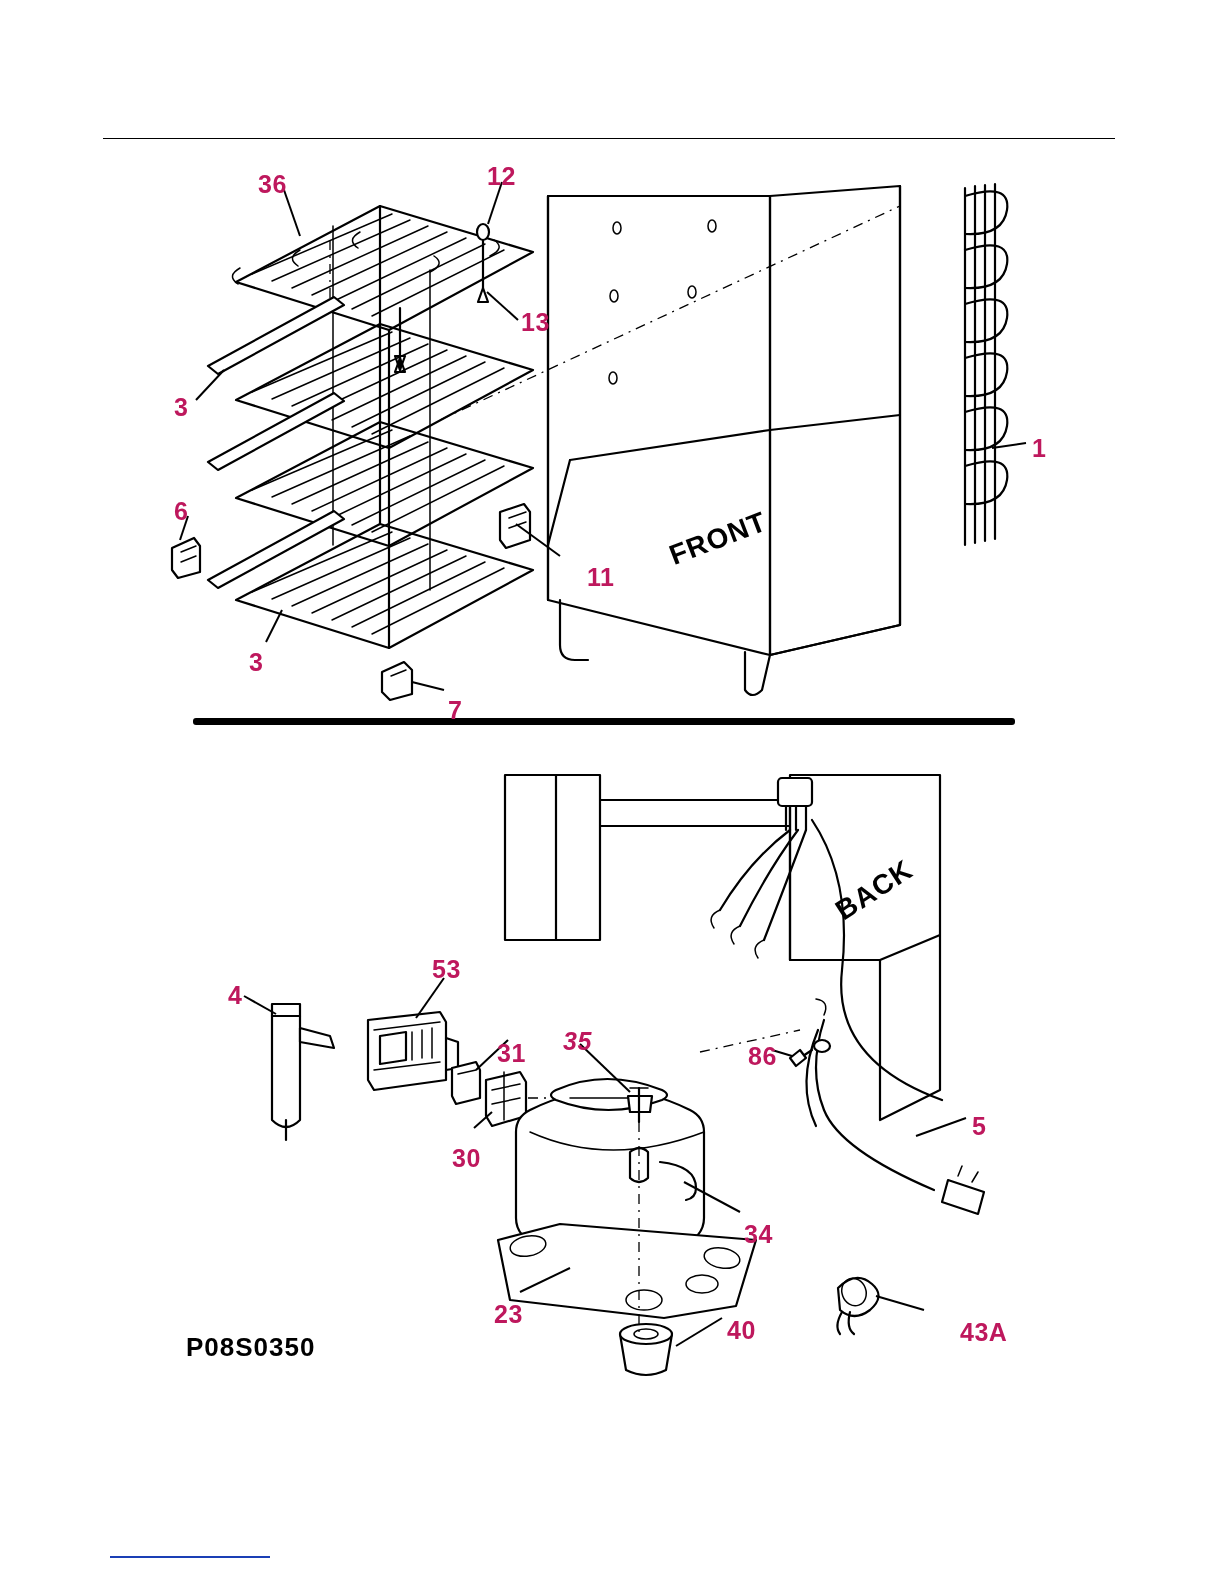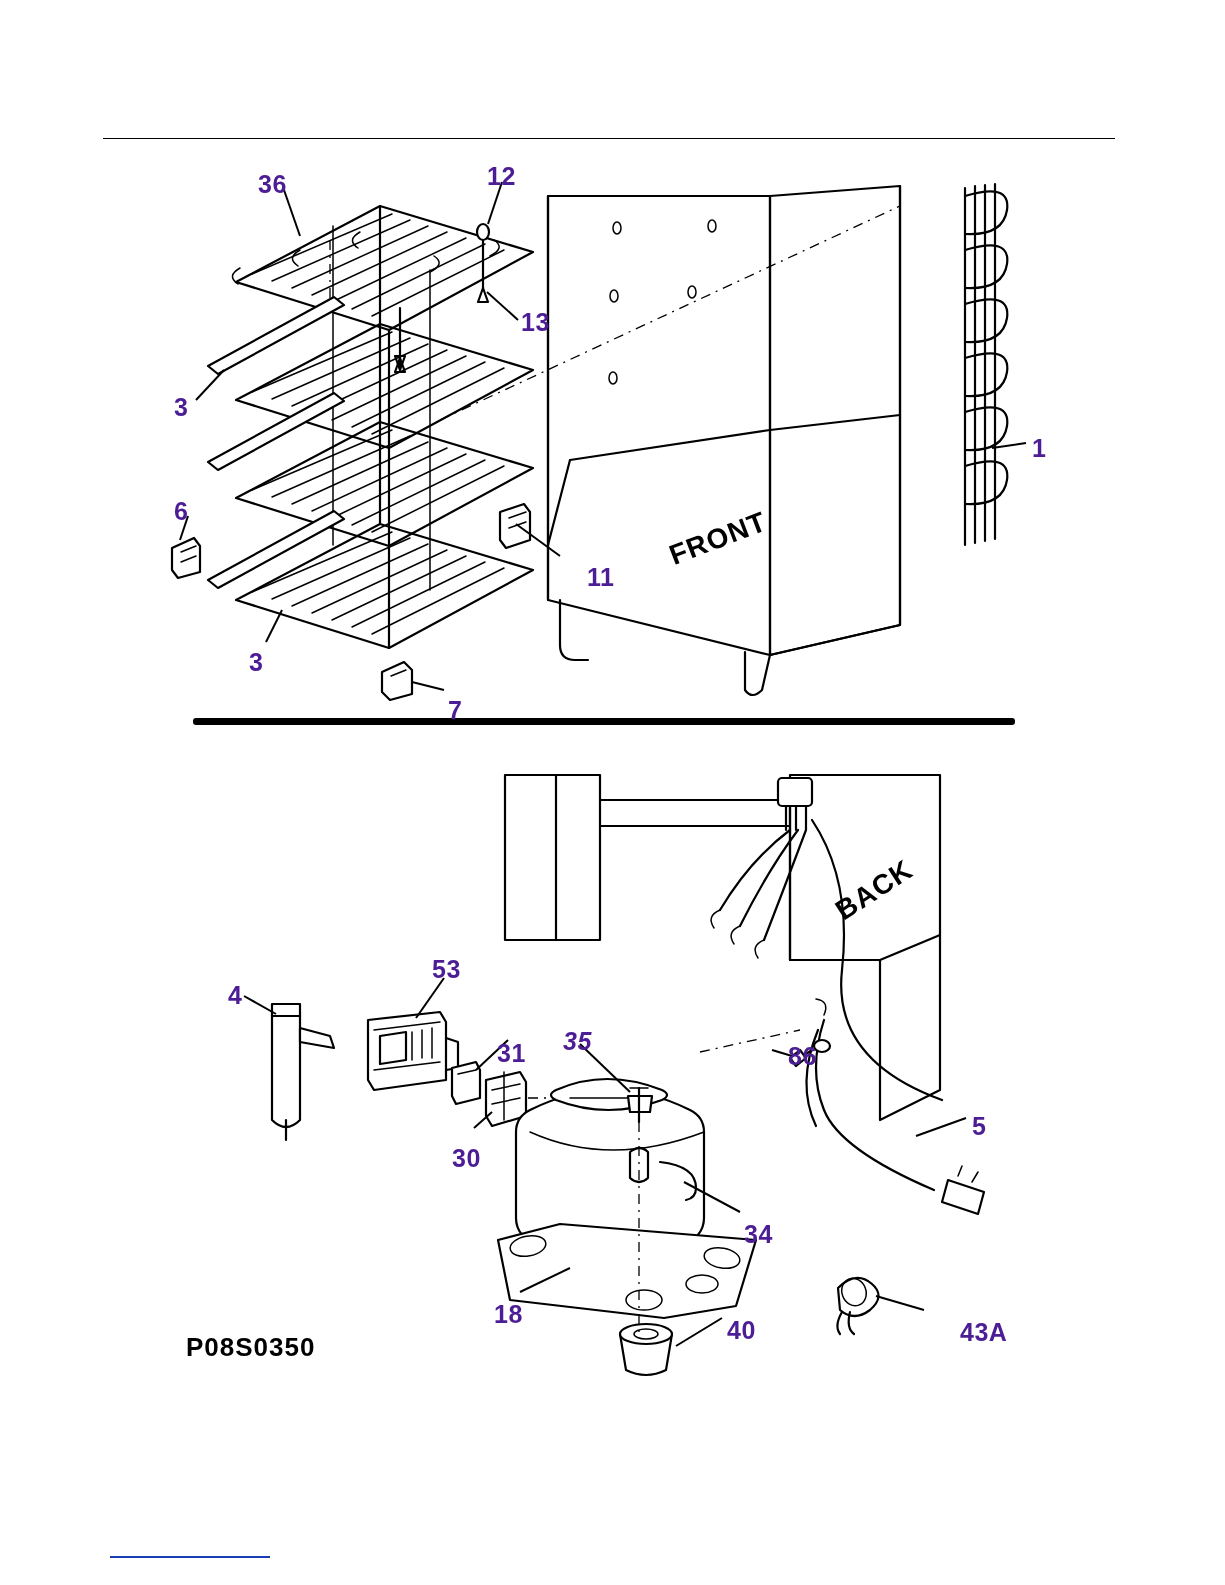--- a/index.html
+++ b/index.html
@@ -48,21 +48,21 @@
   }
   .diagram-svg {
     position: absolute;
     left: 0; top: 0;
   }
   .callout {
     position: absolute;
     font-size: 25px;
     font-weight: bold;
     font-family: "Liberation Sans", sans-serif;
-    color: #4c1d95;
+    color: #be185d;
     white-space: nowrap;
     letter-spacing: 0.5px;
   }
   .figcode {
     position: absolute;
     left: 186px;
     top: 1332px;
     font-size: 26px;
     font-weight: bold;
     letter-spacing: 1px;
@@ -351,22 +351,22 @@
   <div class="callout" style="left:174px; top:497px;">6</div>
   <div class="callout" style="left:551px; top:563px;margin-left:36px;">11</div>
   <div class="callout" style="left:249px; top:648px;">3</div>
   <div class="callout" style="left:448px; top:696px;">7</div>
 
   <div class="callout" style="left:228px; top:981px;">4</div>
   <div class="callout" style="left:432px; top:955px;">53</div>
   <div class="callout" style="left:497px; top:1039px;">31</div>
   <div class="callout" style="left:563px; top:1027px;font-style:italic;">35</div>
   <div class="callout" style="left:452px; top:1136px;margin-top:8px;">30</div>
-  <div class="callout" style="left:748px; top:1042px;margin-left:40px;">86</div>
+  <div class="callout" style="left:748px; top:1042px;">86</div>
   <div class="callout" style="left:972px; top:1112px;">5</div>
   <div class="callout" style="left:744px; top:1220px;">34</div>
-  <div class="callout" style="left:494px; top:1300px;">18</div>
+  <div class="callout" style="left:494px; top:1300px;">23</div>
   <div class="callout" style="left:727px; top:1316px;">40</div>
   <div class="callout" style="left:960px; top:1318px;text-align:center;">43A</div>
 
   <div class="figcode">P08S0350</div>
 
 </div>
 
 </body></html>

